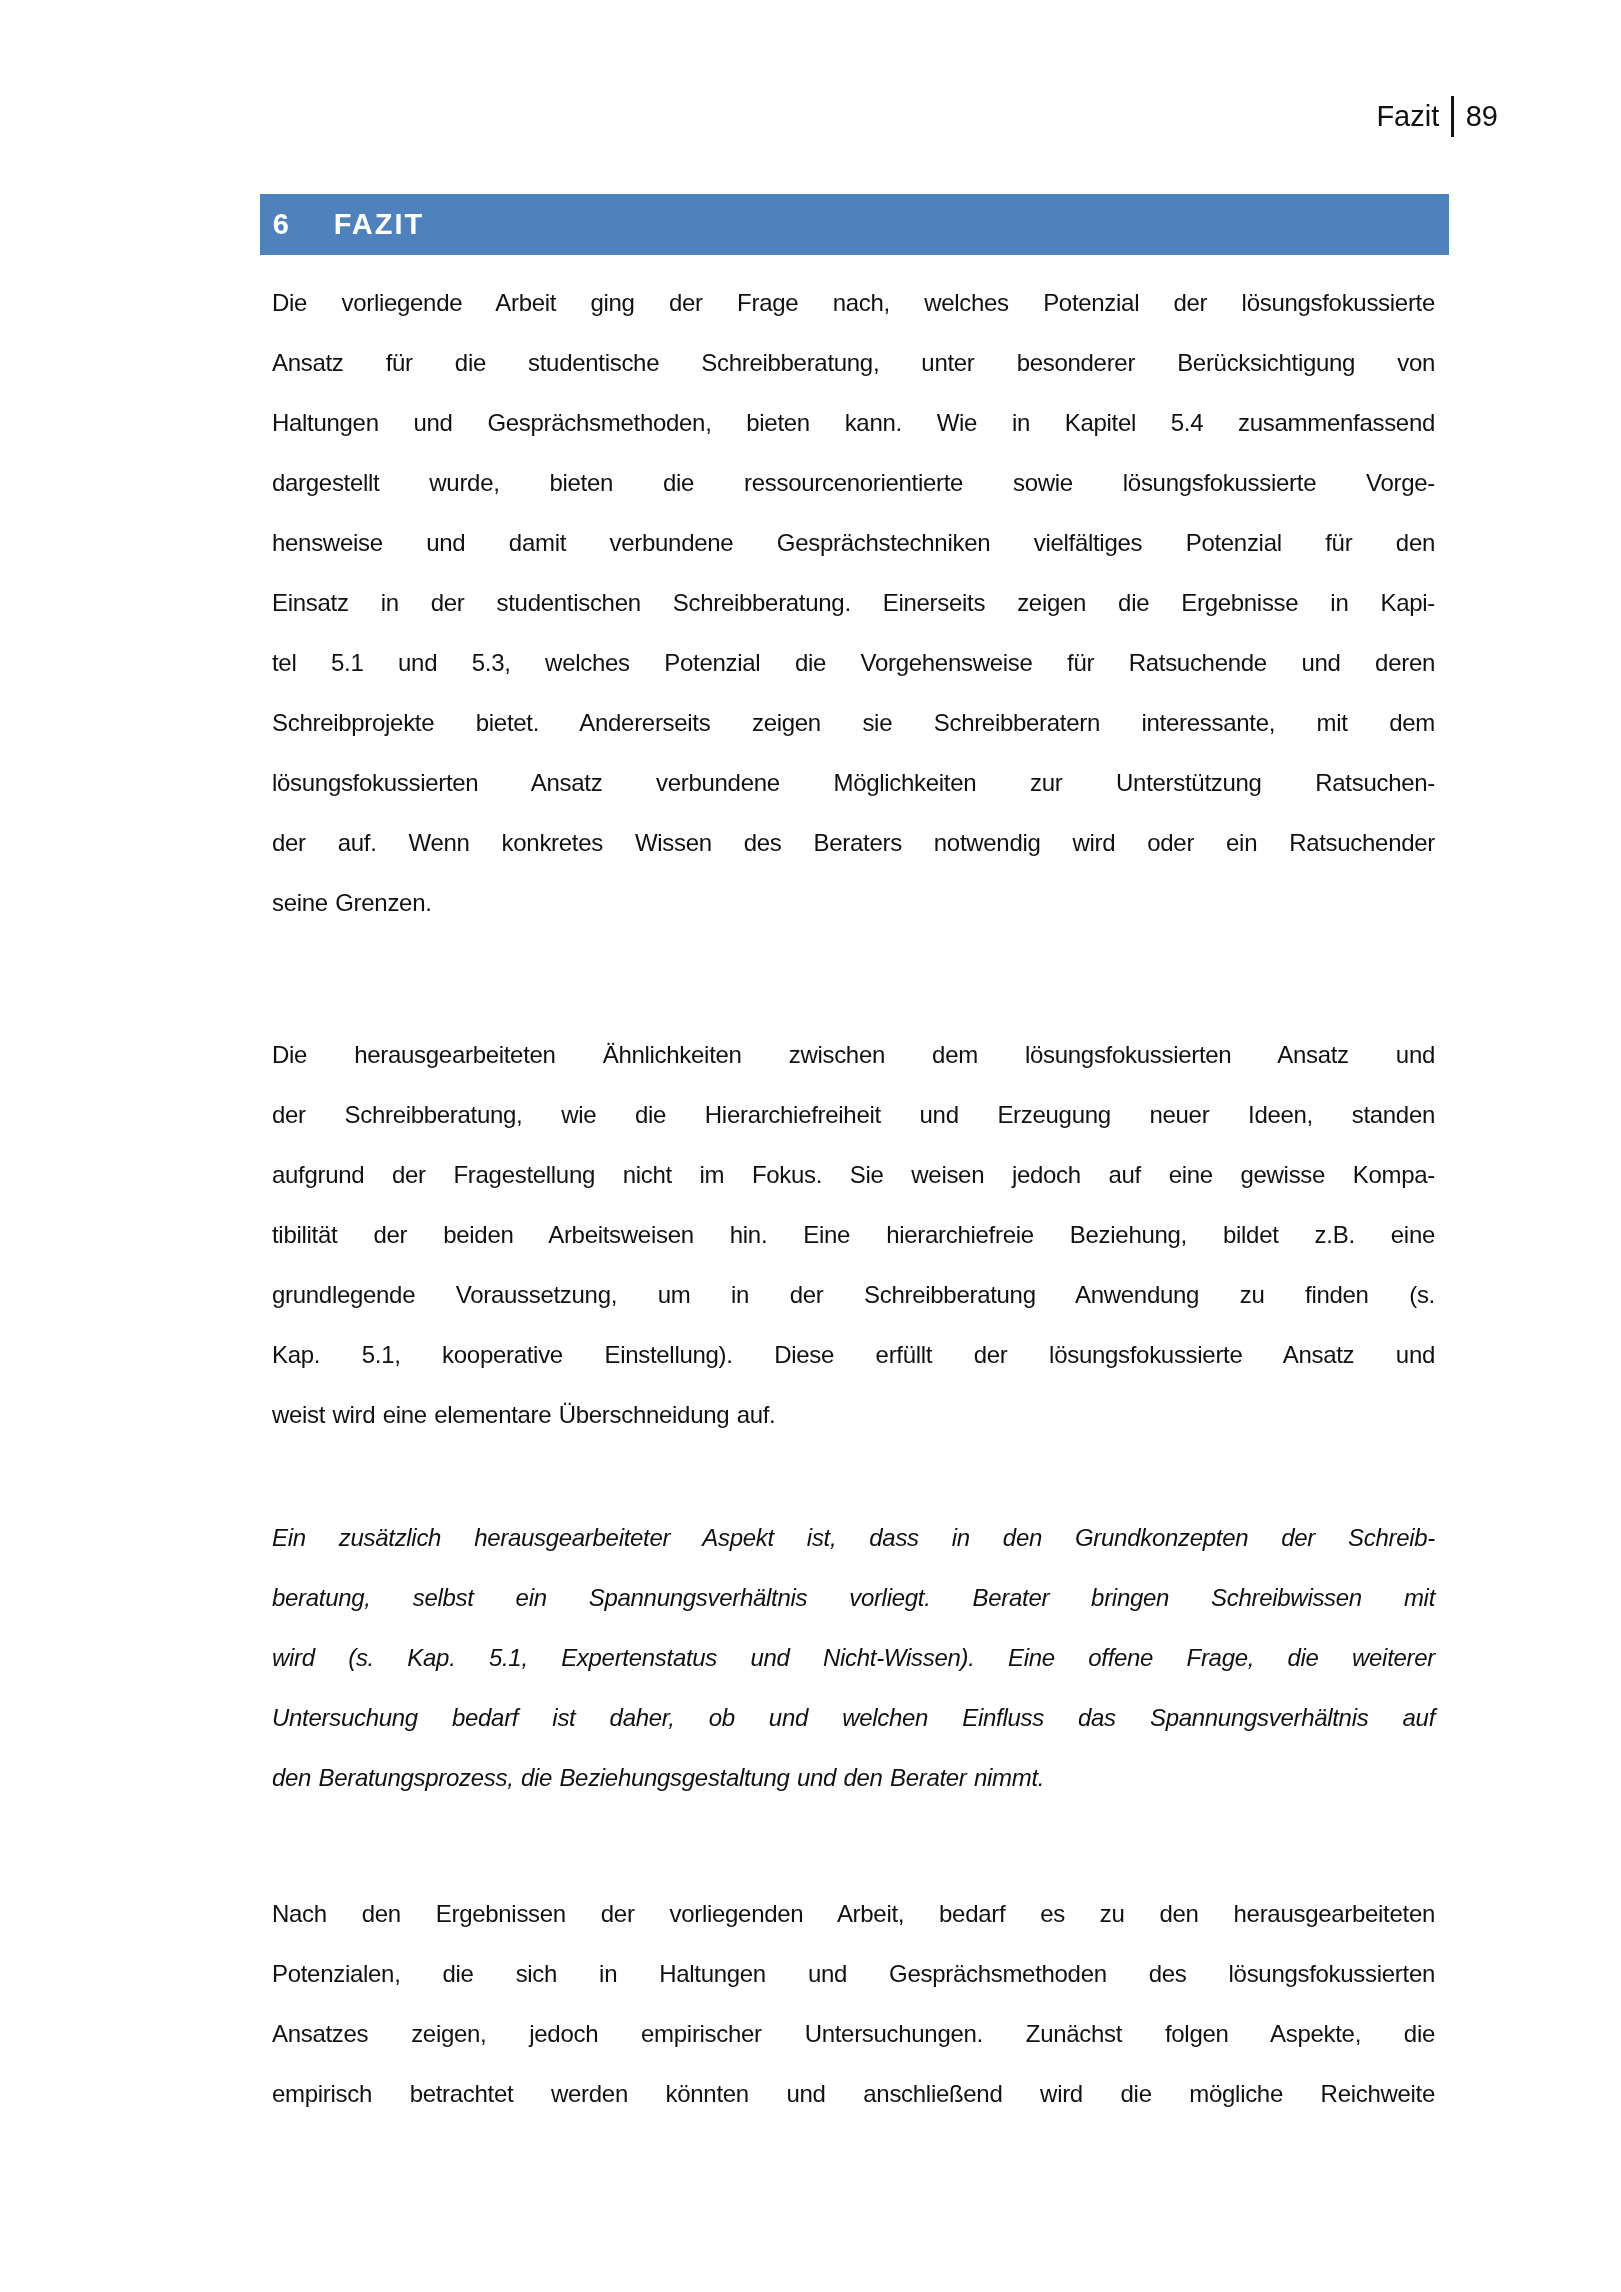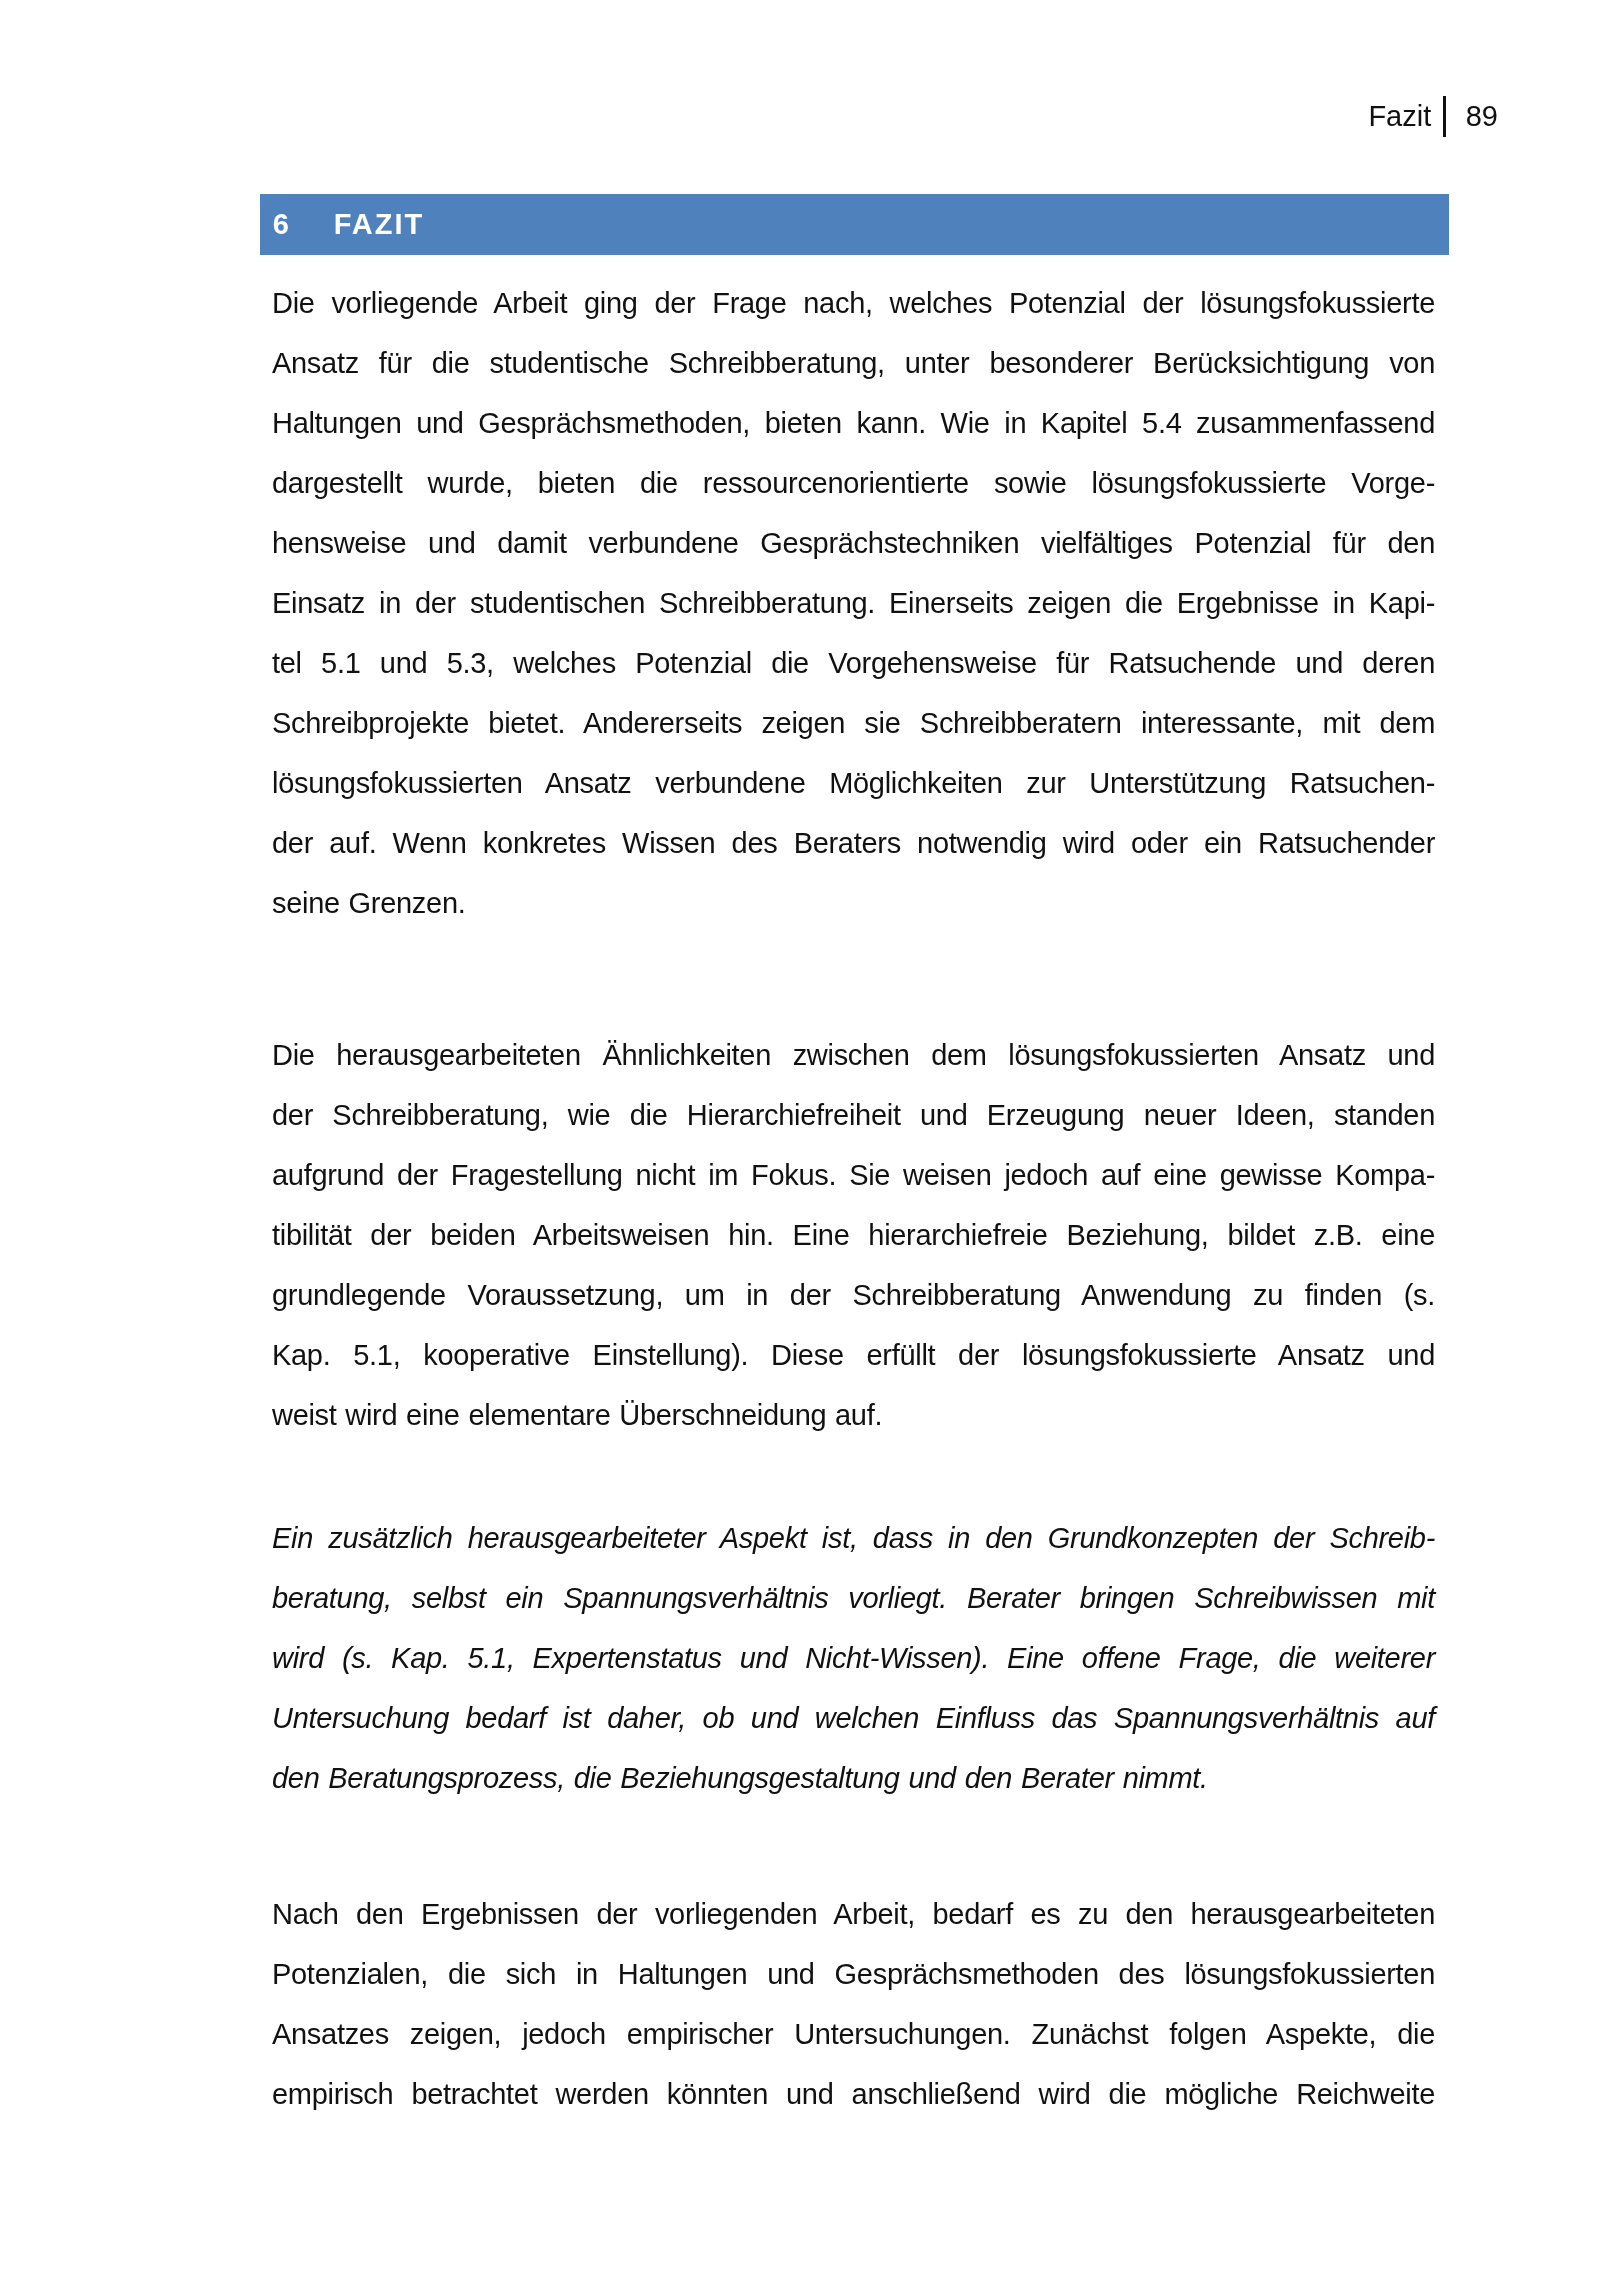--- a/index.html
+++ b/index.html
@@ -28,21 +28,20 @@
   .page-header .running-title {
     padding-right: 11.8px;
   }
   .page-header .sep {
     width: 2.9px;
     height: 41px;
     background: #111;
   }
   .page-header .page-number {
     padding-left: 11.8px;
-    margin-left: 8px;
   }
   .chapter-bar {
     position: absolute;
     left: 260px;
     top: 194px;
     width: 1189px;
     height: 61px;
     background: #4f81bd;
     color: #ffffff;
     display: flex;
@@ -52,21 +51,21 @@
     letter-spacing: 2px;
   }
   .chapter-bar .chapter-number {
     margin-left: 12.7px;
     width: 61px;
   }
   .body-text {
     position: absolute;
     left: 272px;
     width: 1163px;
-    font-size: 29px;
+    font-size: 24px;
     line-height: 60px;
     text-align: justify;
     color: #111;
     letter-spacing: -0.3px;
     word-spacing: 1px;
   }
   .line {
     display: block;
     text-align: justify;
     text-align-last: justify;

